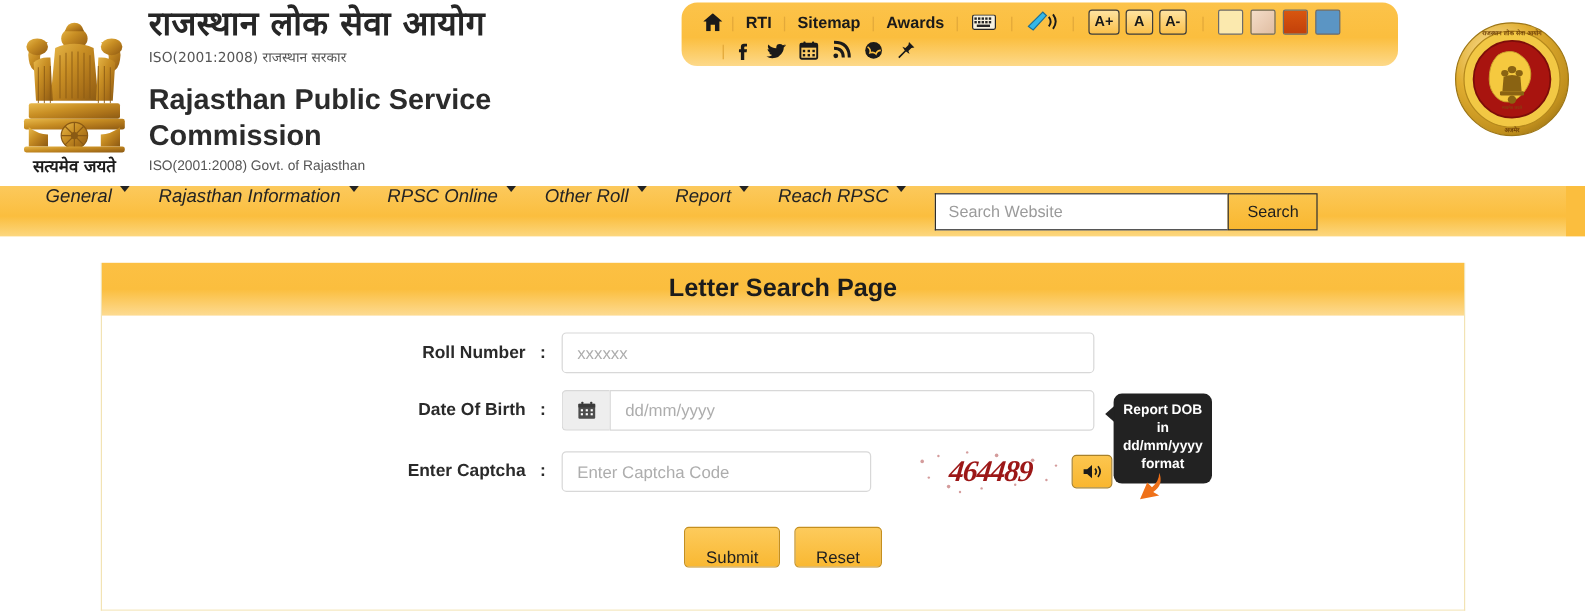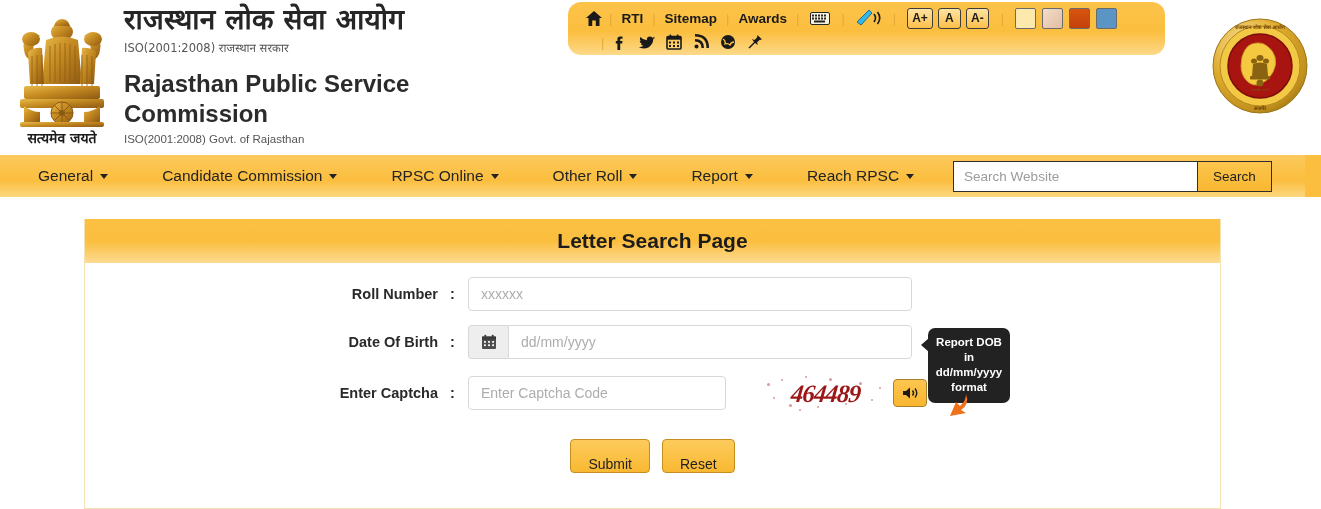--- a/index.html
+++ b/index.html
@@ -68,23 +68,24 @@
 
   .seal { position: absolute; right: 13px; top: 18px; width: 96px; height: 96px; }
 
   
   .nav {
     position: absolute; left: 0; top: 155px; width: 1305px; height: 42px;
     background: linear-gradient(180deg,#fcc95c 0%, #fbbe3e 60%, #fcd77f 100%);
     display: flex; align-items: center;
   }
   .nav-item {
-    font-size: 15.5px; color: #232323; padding: 0 27px;
-    height: 42px; display: flex; align-items: center; white-space: nowrap;
+    font-size: 15.5px; color: #232323; padding: 0 12px;
+    height: 42px; display: flex; white-space: nowrap;
     cursor: pointer;
+    font-style: italic;
   }
   .nav-item:first-child { padding-left: 38px; }
   .caret {
     display:inline-block; margin-left: 7px;
     border-left: 4.5px solid transparent; border-right: 4.5px solid transparent;
     border-top: 5px solid #232323;
   }
   .search-wrap { display:flex; align-items:stretch; margin-left: 12px; height: 31px; }
   .search-input {
     width: 244px; height: 31px; border: 1px solid #2d2d2d; border-right: none;
@@ -381,21 +382,21 @@
       </svg>
     </div>
   </div>
 
   <div class="nav">
     <div class="nav-item">
       <span>General</span>
       <span class="caret"></span>
     </div>
     <div class="nav-item">
-      <span>Candidate Commission</span>
+      <span>Rajasthan Information</span>
       <span class="caret"></span>
     </div>
     <div class="nav-item">
       <span>RPSC Online</span>
       <span class="caret"></span>
     </div>
     <div class="nav-item">
       <span>Other Roll</span>
       <span class="caret"></span>
     </div>

